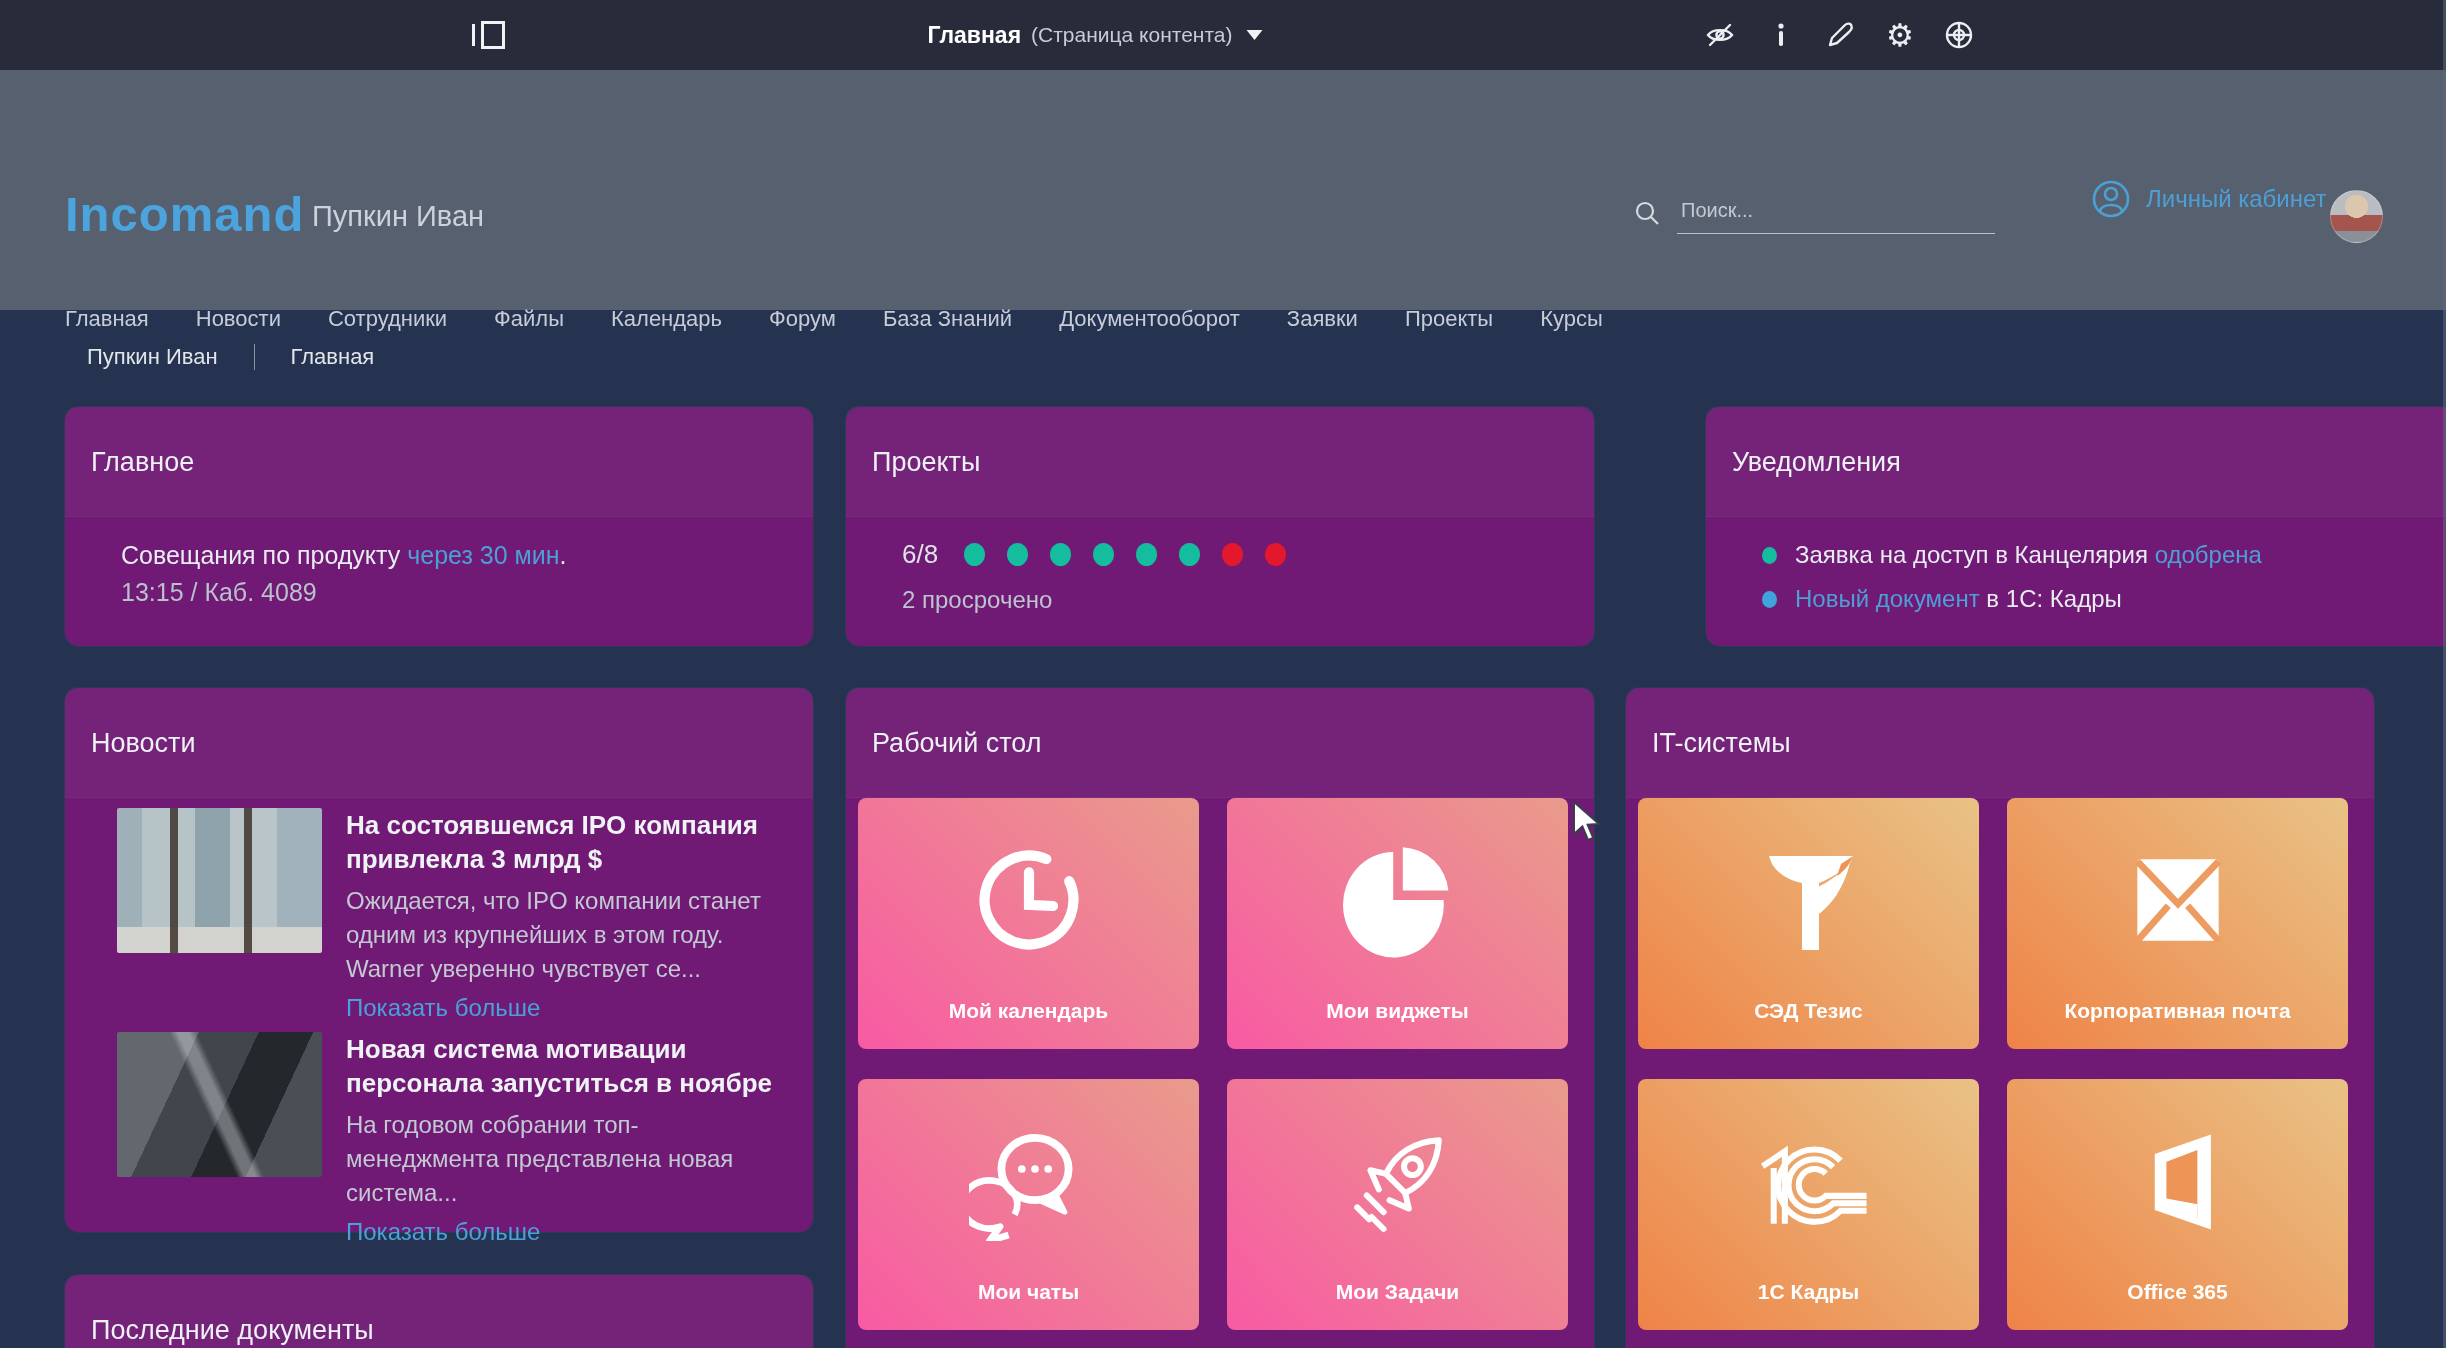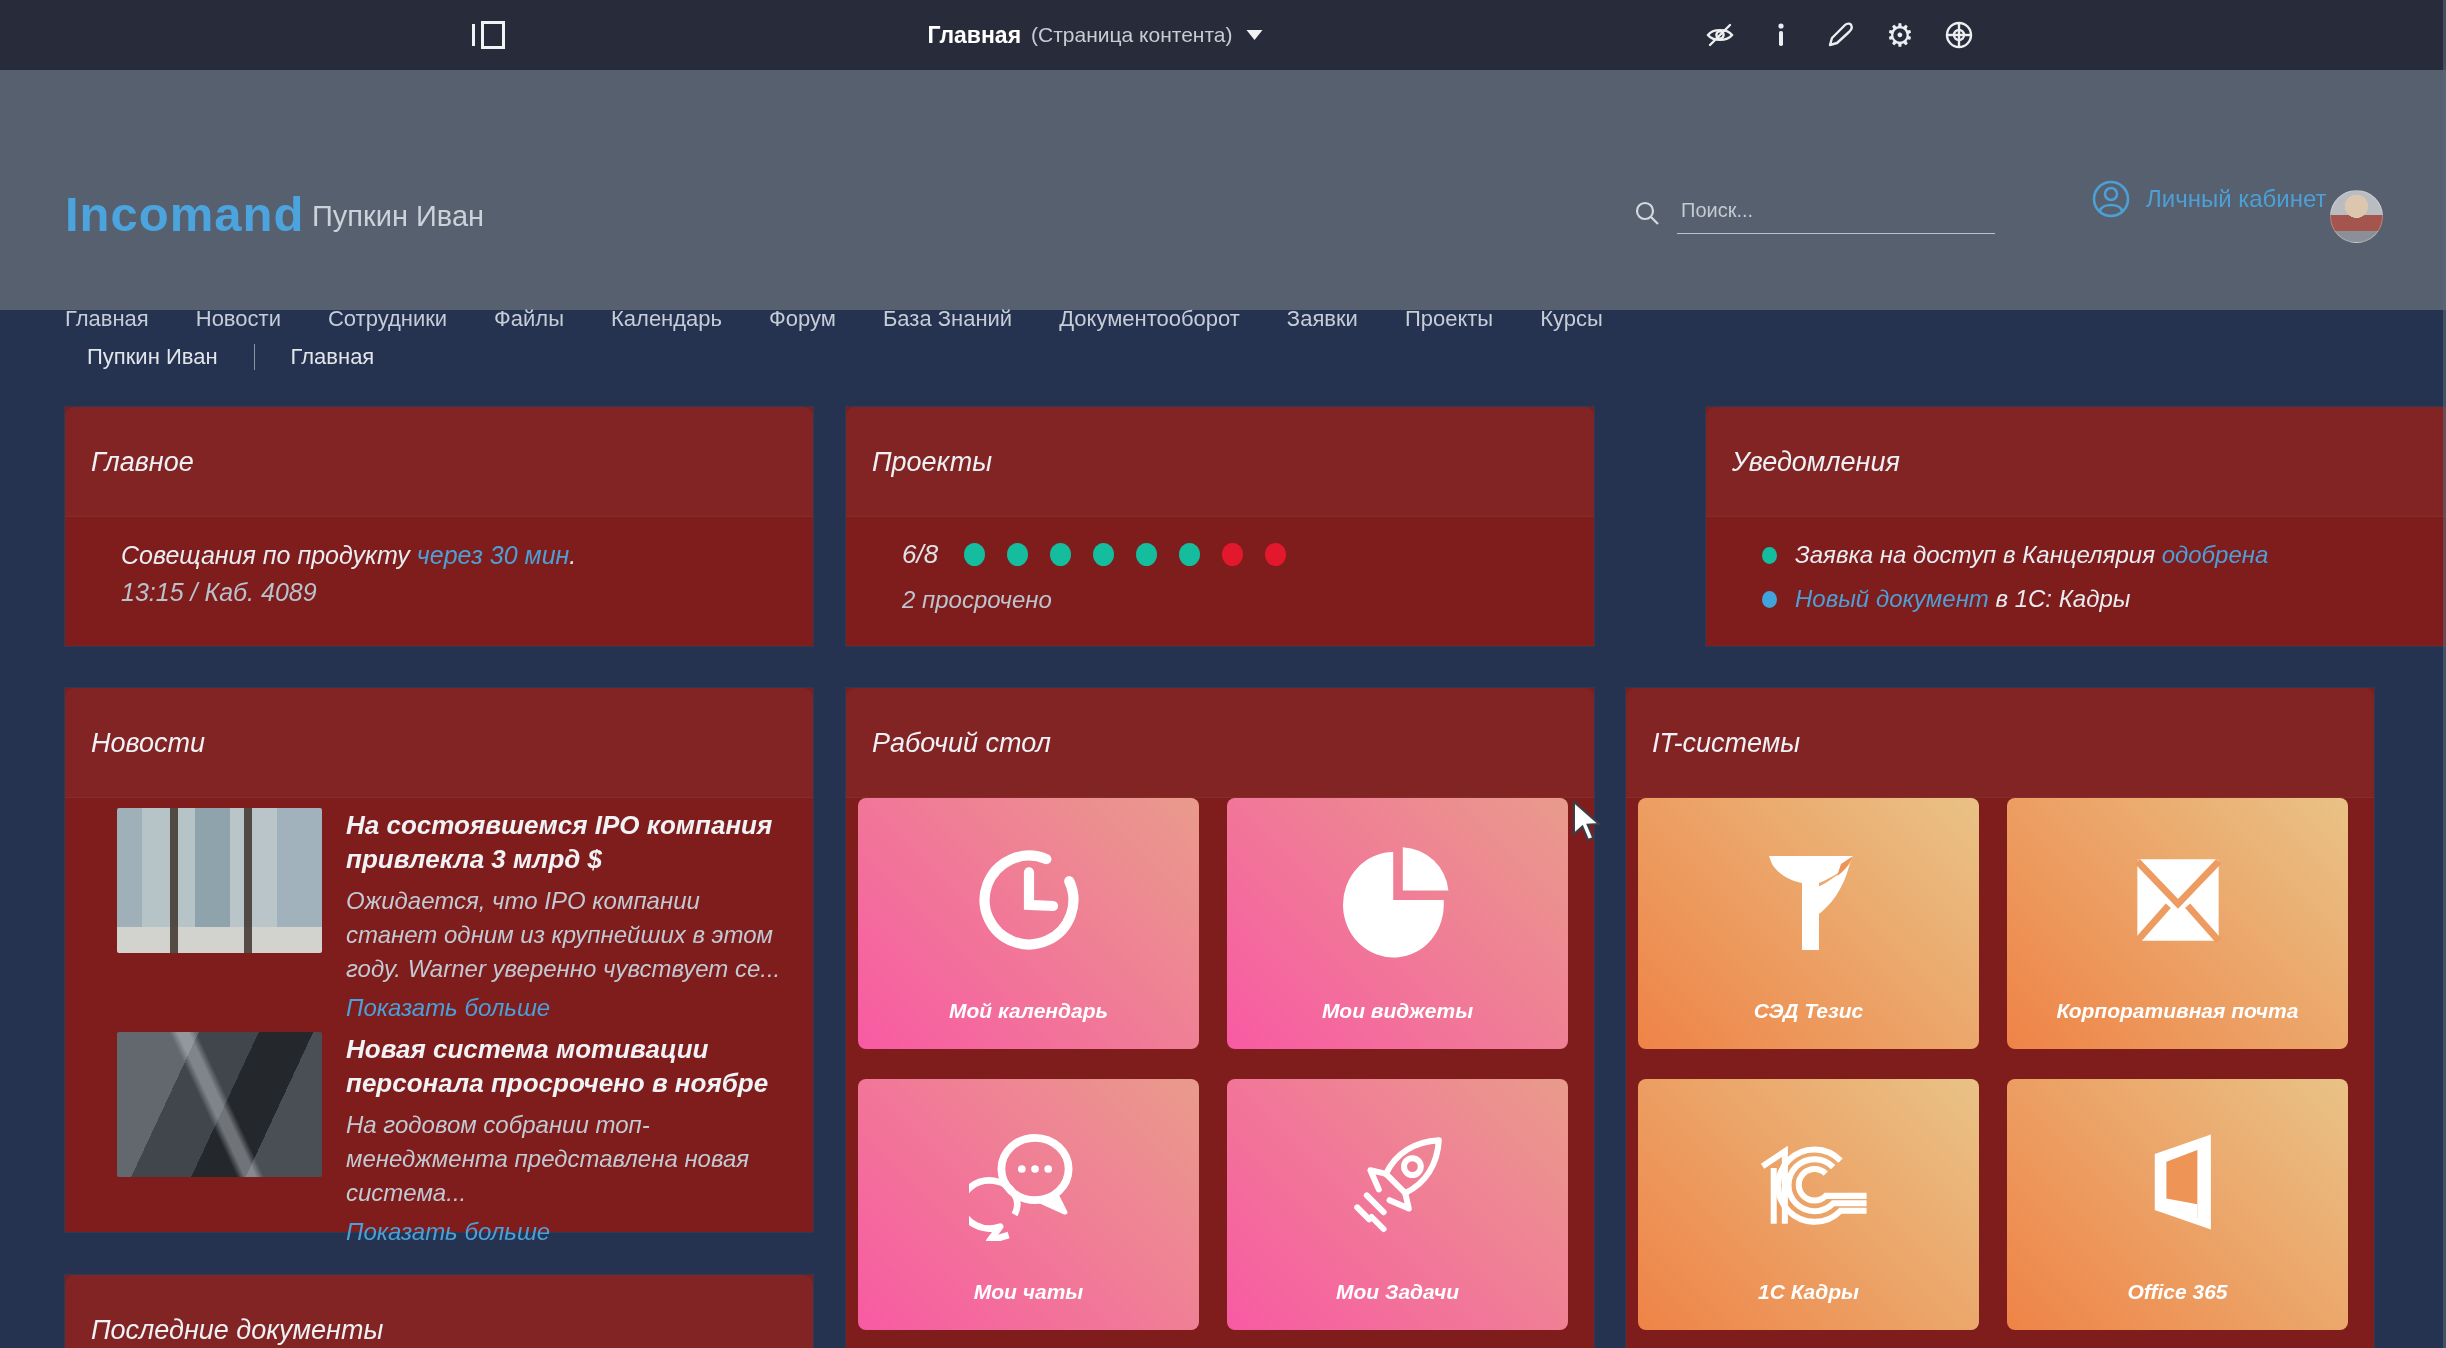--- a/index.html
+++ b/index.html
@@ -35,21 +35,21 @@
       radial-gradient(circle at 50% 30%, #dcc6ae 0 26%, rgba(0,0,0,0) 27%),
       linear-gradient(180deg,#b9bcc0 0 48%, #a4554e 48% 78%, #8b9098 78%);
     border:1px solid rgba(255,255,255,.25);}
   .mainnav{position:absolute;left:65px;top:236px;display:flex;gap:47px;}
   .mainnav a{font-size:22px;color:#c7cdd6;text-decoration:none;white-space:nowrap;cursor:pointer;}
 
   
   .breadcrumb{position:absolute;left:87px;top:344px;display:flex;align-items:center;gap:36px;font-size:22px;color:#e2e6eb;}
   .bc-div{width:1px;height:26px;background:#8b94a1;}
 
-  .card{position:absolute;background:#7f1d1d;border-radius:0;box-shadow:0 0 0 1px rgba(255,255,255,.04);font-style:italic;}
+  .card{position:absolute;background:#701a75;border-radius:14px;box-shadow:0 0 0 1px rgba(255,255,255,.04);}
   .card-head{height:110px;display:flex;align-items:center;padding:0 26px;background:rgba(255,255,255,.035);
     border-radius:10px 10px 0 0;box-shadow:inset 0 -1px 0 rgba(255,255,255,.04);}
   .card-title{font-size:27px;color:#eef1f5;}
 
   .card-main{left:65px;top:407px;width:748px;height:239px;}
   .card-projects{left:846px;top:407px;width:748px;height:239px;}
   .card-notifs{left:1706px;top:407px;width:748px;height:239px;}
   .card-news{left:65px;top:688px;width:748px;height:544px;}
   .card-desktop{left:846px;top:688px;width:748px;height:720px;}
   .card-it{left:1626px;top:688px;width:748px;height:720px;}
@@ -248,21 +248,21 @@
       <div class="news-img city"></div>
       <div class="news-text">
         <div class="news-h">На состоявшемся IPO компания привлекла 3 млрд $</div>
         <div class="news-b">Ожидается, что IPO компании станет одним из крупнейших в этом году. Warner уверенно чувствует се...</div>
         <span class="news-more">Показать больше</span>
       </div>
     </div>
     <div class="news-item">
       <div class="news-img towers"></div>
       <div class="news-text">
-        <div class="news-h">Новая система мотивации персонала просрочено в ноябре</div>
+        <div class="news-h">Новая система мотивации персонала запуститься в ноябре</div>
         <div class="news-b">На годовом собрании топ-менеджмента представлена новая система...</div>
         <span class="news-more">Показать больше</span>
       </div>
     </div>
   </div>
 
   <div class="card card-desktop">
     <div class="card-head">
         <span class="card-title">Рабочий стол</span>
       </div>

